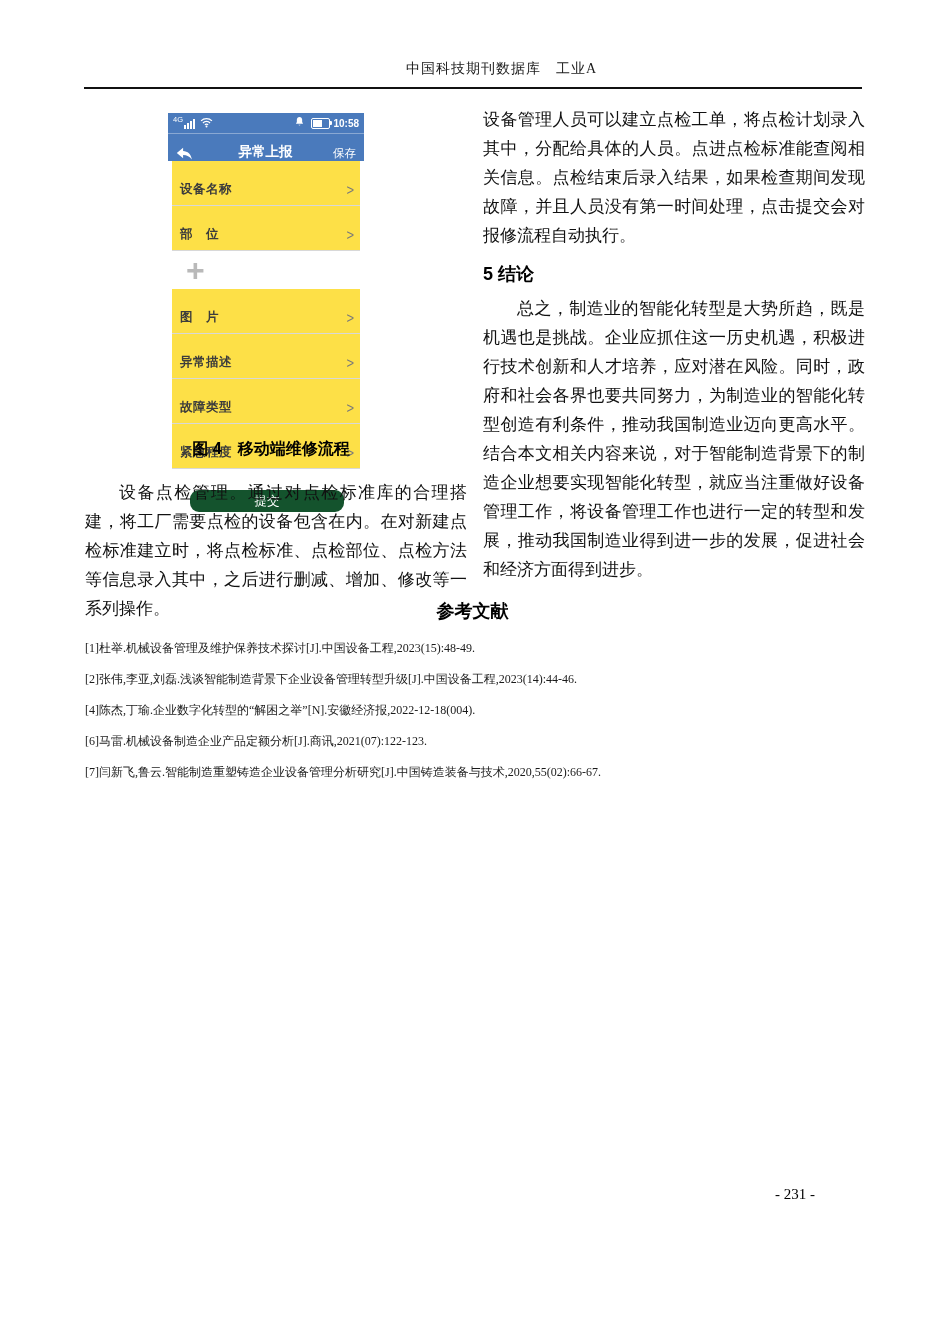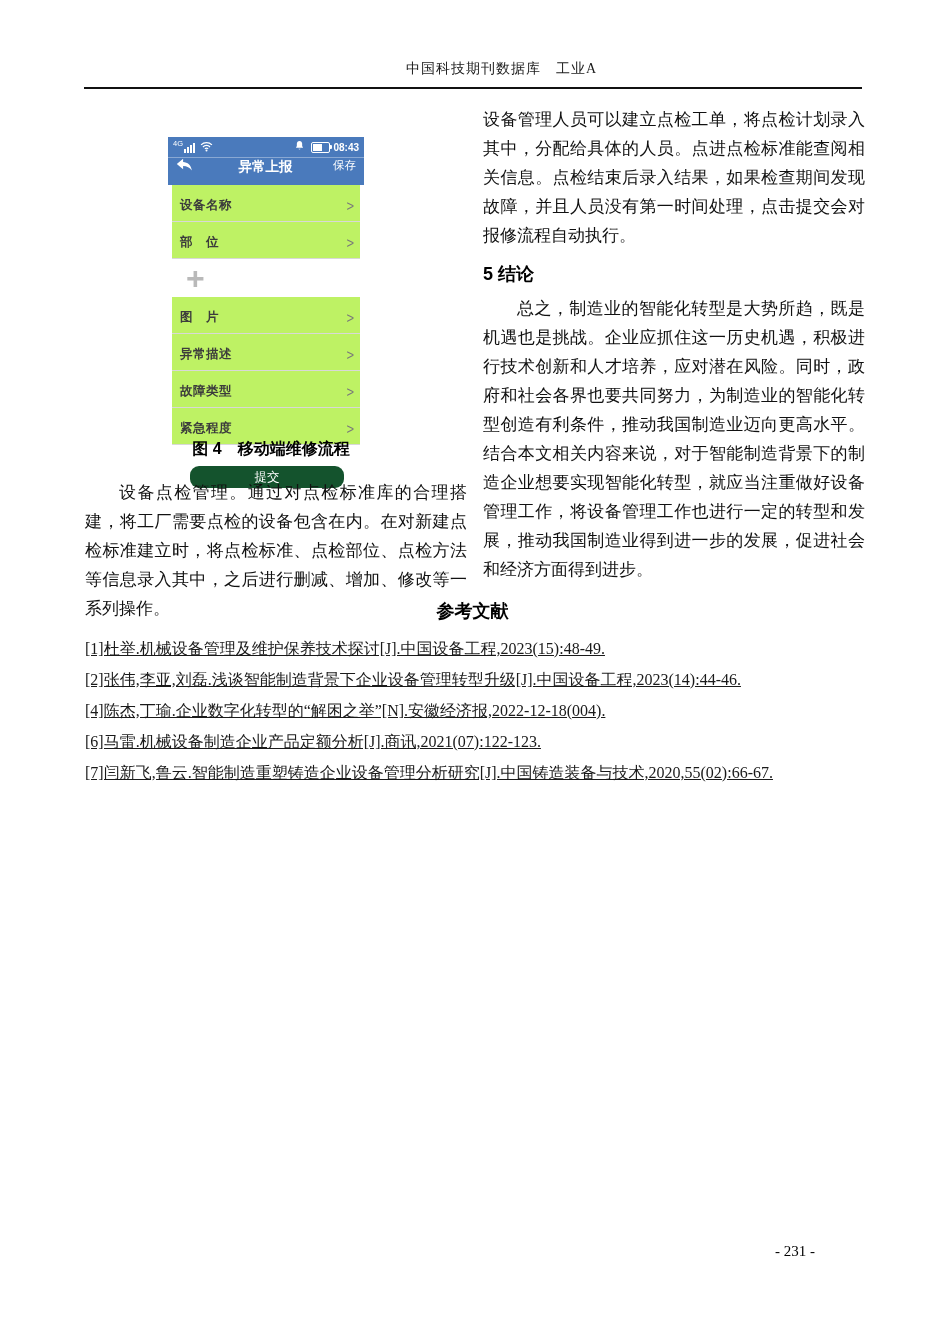--- a/index.html
+++ b/index.html
@@ -13,50 +13,50 @@
     position:absolute; top:60px; left:0; width:100%;
     text-align:center; font-size:14px; letter-spacing:1px;padding-left:29px;
   }
   .header-rule {
     position:absolute; top:87px; left:84px; width:778px; height:2px; background:#111;
   }
 
   
   .phone {
     position:absolute; left:168px; top:113px; width:196px;
-    font-family:"Liberation Sans", sans-serif; background:#fff;margin-top:24px;
+    font-family:"Liberation Sans", sans-serif; background:#fff;
   }
   .phone-top { background:#4a7abc; color:#fff; }
   .status-bar {
     height:20px; display:flex; align-items:center; padding:0 5px; font-size:10px;
     border-bottom:1px solid rgba(255,255,255,0.35);
   }
   .net-label { font-size:7.5px; align-self:flex-start; margin-top:2px; }
   .sig-bars { display:flex; align-items:flex-end; height:11px; margin:0 4px 0 1px; }
   .sig-bars i { display:block; width:2px; background:#fff; margin-right:1px; }
   .sig-bars i:nth-child(1){height:4px;} .sig-bars i:nth-child(2){height:6px;}
   .sig-bars i:nth-child(3){height:8px;} .sig-bars i:nth-child(4){height:10px;}
   .status-spacer { flex:1; }
   .battery {
     position:relative; width:17px; height:9px; border:1px solid #fff; border-radius:2px;
     margin:0 3px 0 6px;
   }
   .battery .lvl { position:absolute; left:1px; top:1px; bottom:1px; width:9px; background:#fff; }
   .battery .nub { position:absolute; right:-3px; top:2px; width:2px; height:4px; background:#fff; border-radius:0 1px 1px 0; }
   .status-time { font-size:10px; font-weight:bold; }
 
-  .nav-bar { height:27px; display:flex; align-items:flex-start; padding:0 8px; }
+  .nav-bar { height:27px; display:flex; align-items:flex-end; padding:0 8px; }
   .nav-back { width:22px; display:flex; align-items:center; cursor:pointer; }
   .nav-title { flex:1; text-align:center; font-size:13.5px; font-weight:bold; }
   .nav-save { font-size:11.5px; cursor:pointer; }
 
   .form-row {
-    height:32px; margin:0 4px; padding:4px 6px 0 8px;
+    height:32px; margin:0 4px; padding:12px 6px 0 8px;
     display:flex; align-items:center; justify-content:space-between;
-    border-bottom:1px solid #d8d8d8; background:#bef264; cursor:pointer;
+    border-bottom:1px solid #d8d8d8; background:#fde047; cursor:pointer;
   }
   .row-label { font-size:12.5px; font-weight:bold; color:#3c3c3c; letter-spacing:0.5px; }
   .row-chevron { font-size:13px; color:#7a7a7a; transform:scaleY(1.15); }
 
   .plus-area { height:38px; display:flex; align-items:center; margin:0 4px; }
   .plus-glyph {
     font-size:32px; line-height:1; color:#b9b9b9; font-weight:bold;
     margin-left:14px; cursor:pointer;
   }
 
@@ -80,26 +80,26 @@
     font-family:"Liberation Sans", sans-serif; font-weight:bold;
     font-size:18px; color:#000; margin:12px 0 8px 0;
   }
   .conclusion-paragraph { margin:0; text-indent:2em; }
 
   
   .refs-heading {
     position:absolute; top:599px; left:0; width:100%; text-align:center;
     font-family:"Liberation Sans", sans-serif; font-weight:bold; font-size:18px; color:#000;
   }
-  .refs-list { position:absolute; left:85px; top:633px; width:795px; font-size:16px;text-decoration:underline; }
+  .refs-list { position:absolute; left:85px; top:633px; width:795px; font-size:12px; }
   .ref-item { display:block; line-height:31px; white-space:nowrap; }
 
   
   .page-number {
-    position:absolute; top:1243px; left:740px; width:110px; text-align:center;
+    position:absolute; top:1186px; left:740px; width:110px; text-align:center;
     font-size:15px; color:#000;
   }
 </style>
 </head>
 <body>
 
 <div class="page">
 
   <div class="journal-header">中国科技期刊数据库　工业A</div>
   <div class="header-rule"></div>
@@ -126,21 +126,21 @@
         <span>
           <svg width="11" height="12" viewBox="0 0 24 26">
             <path d="M12 2 C8.5 2 6.2 4.8 6.2 8.2 V13 L4.2 17 H19.8 L17.8 13 V8.2 C17.8 4.8 15.5 2 12 2 Z" fill="#fff"></path>
             <path d="M9.8 19 a2.3 2.3 0 0 0 4.4 0 Z" fill="#fff"></path>
           </svg>
         </span>
         <span class="battery">
             <span class="lvl"></span>
             <span class="nub"></span>
           </span>
-        <span class="status-time">08:43</span>
+        <span class="status-time">10:58</span>
       </div>
       <div class="nav-bar">
         <span class="nav-back">
           <svg width="17" height="14" viewBox="0 0 24 20">
             <path d="M10 1 L1 8.5 L10 16 V11.5 C15.5 11.5 19.5 13.8 22.5 18 C21.5 10 16.5 5.8 10 5.6 Z" fill="#fff"></path>
           </svg>
         </span>
         <span class="nav-title">异常上报</span>
         <span class="nav-save">保存</span>
       </div>

